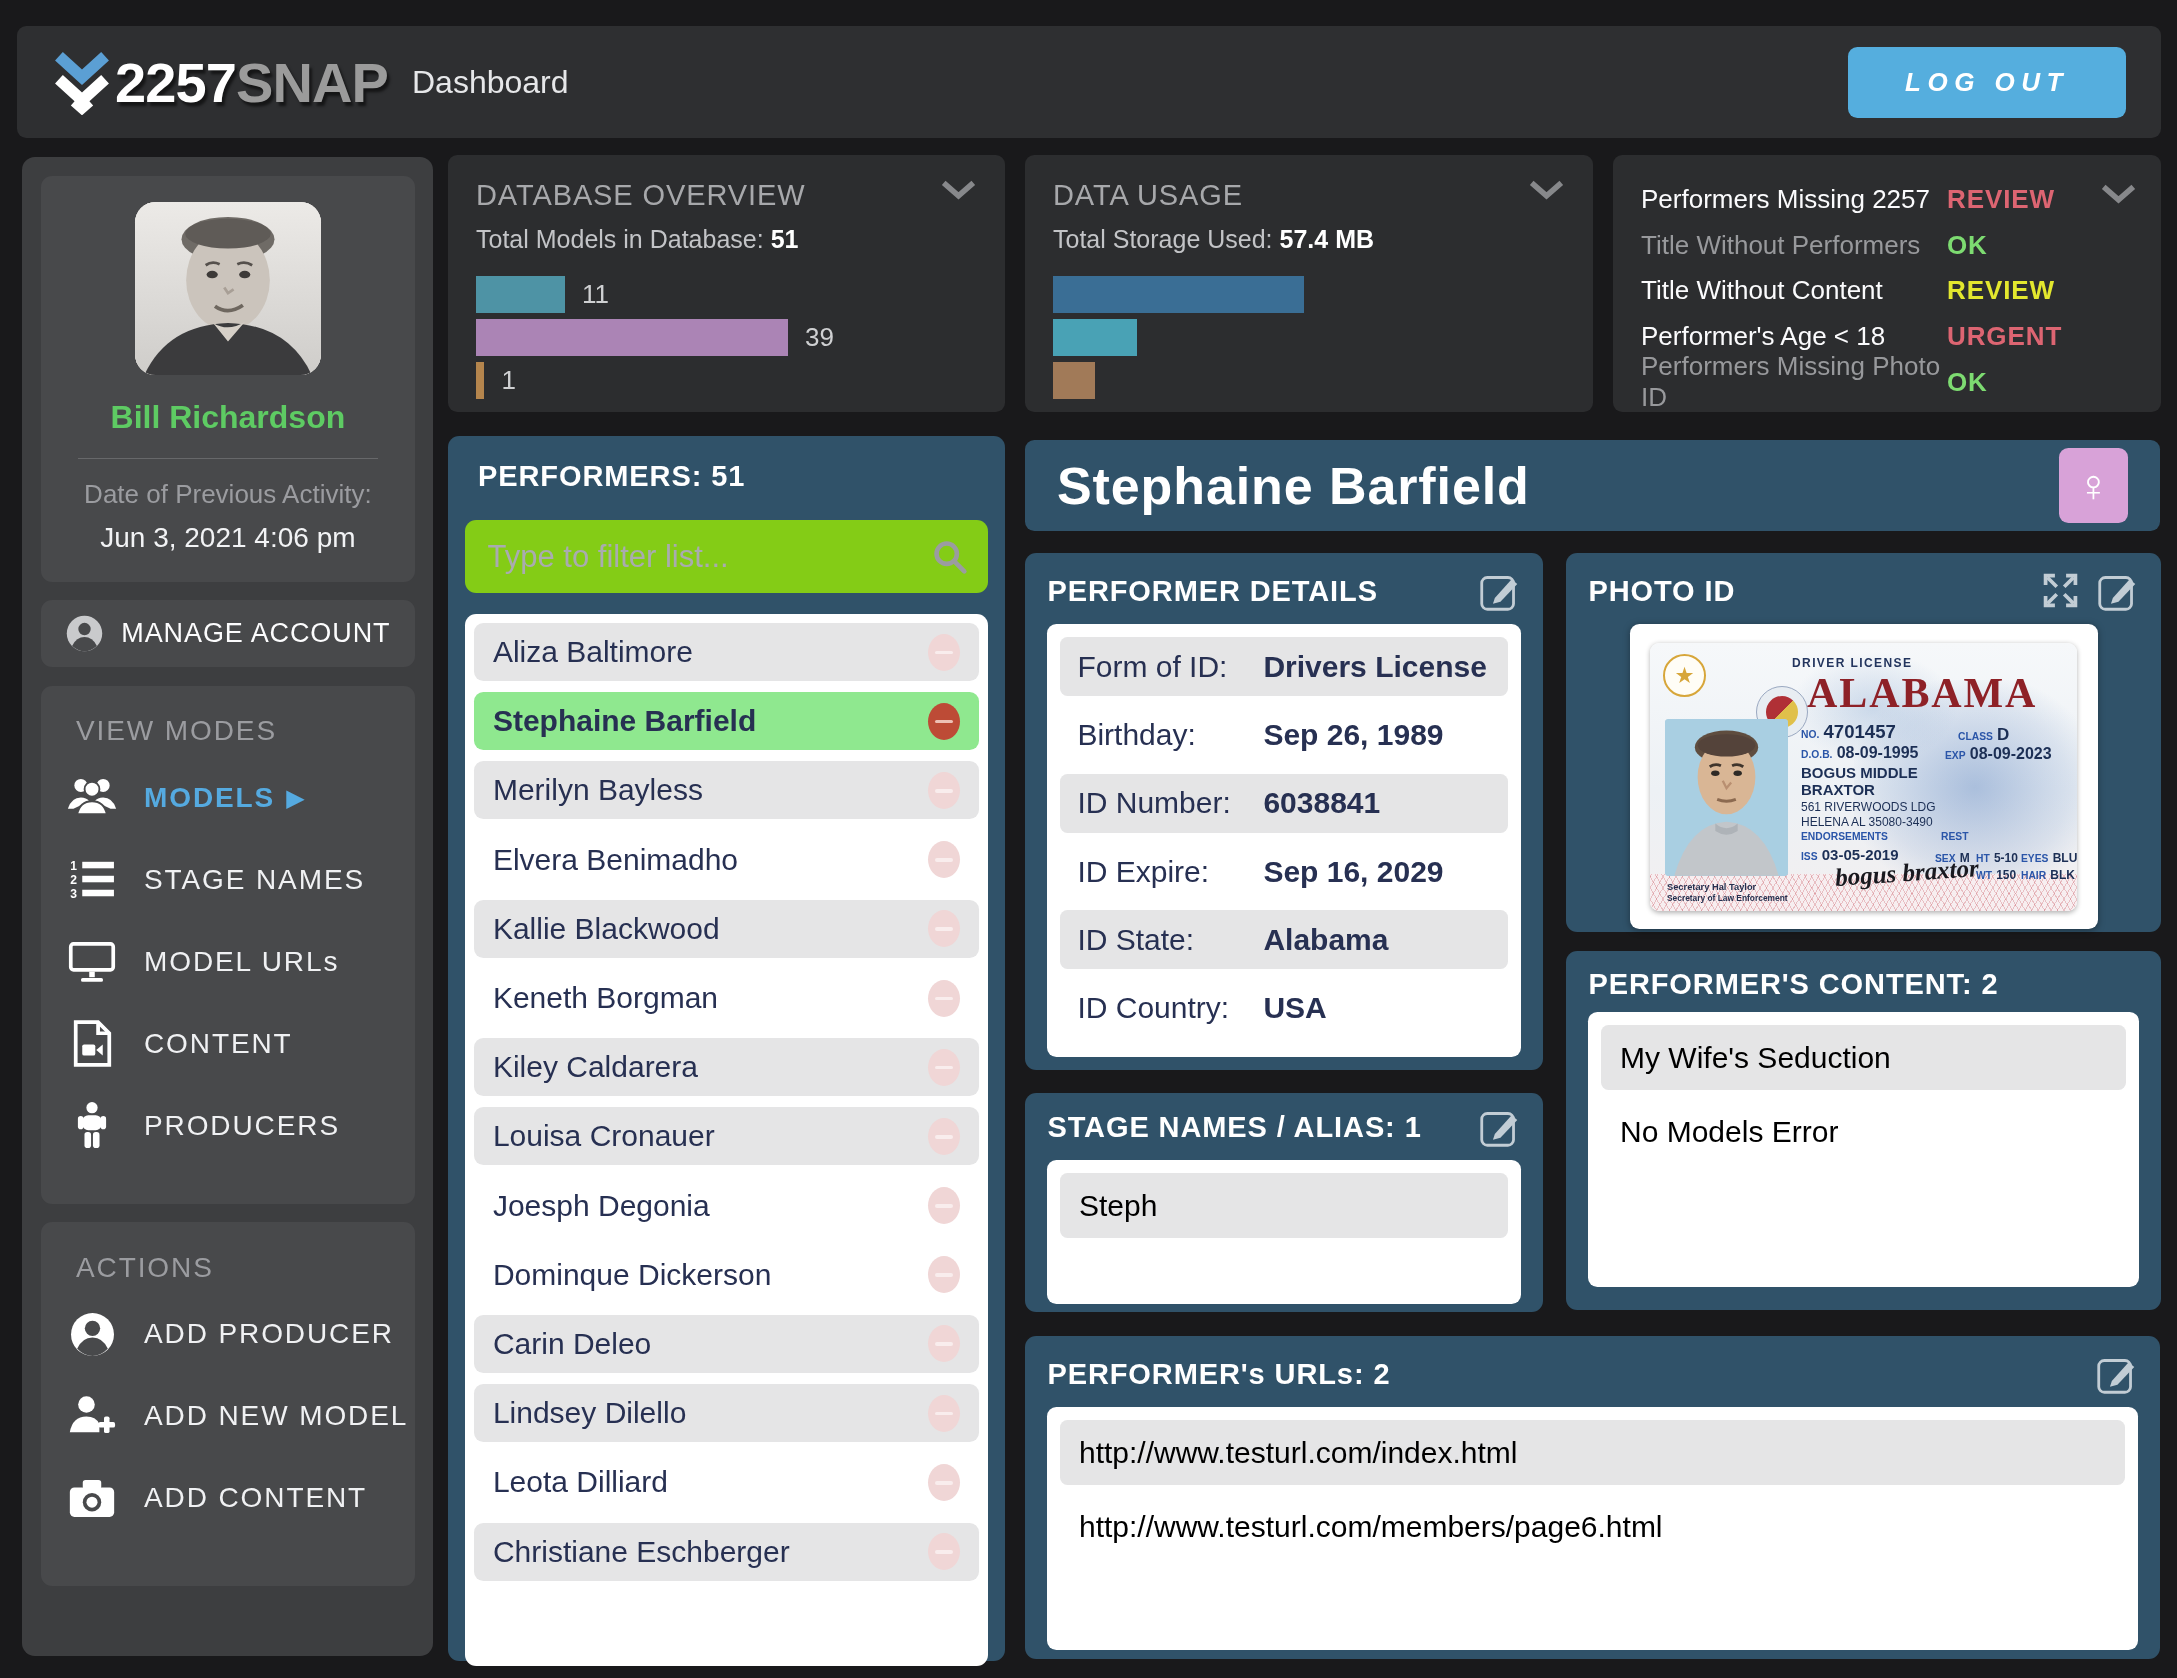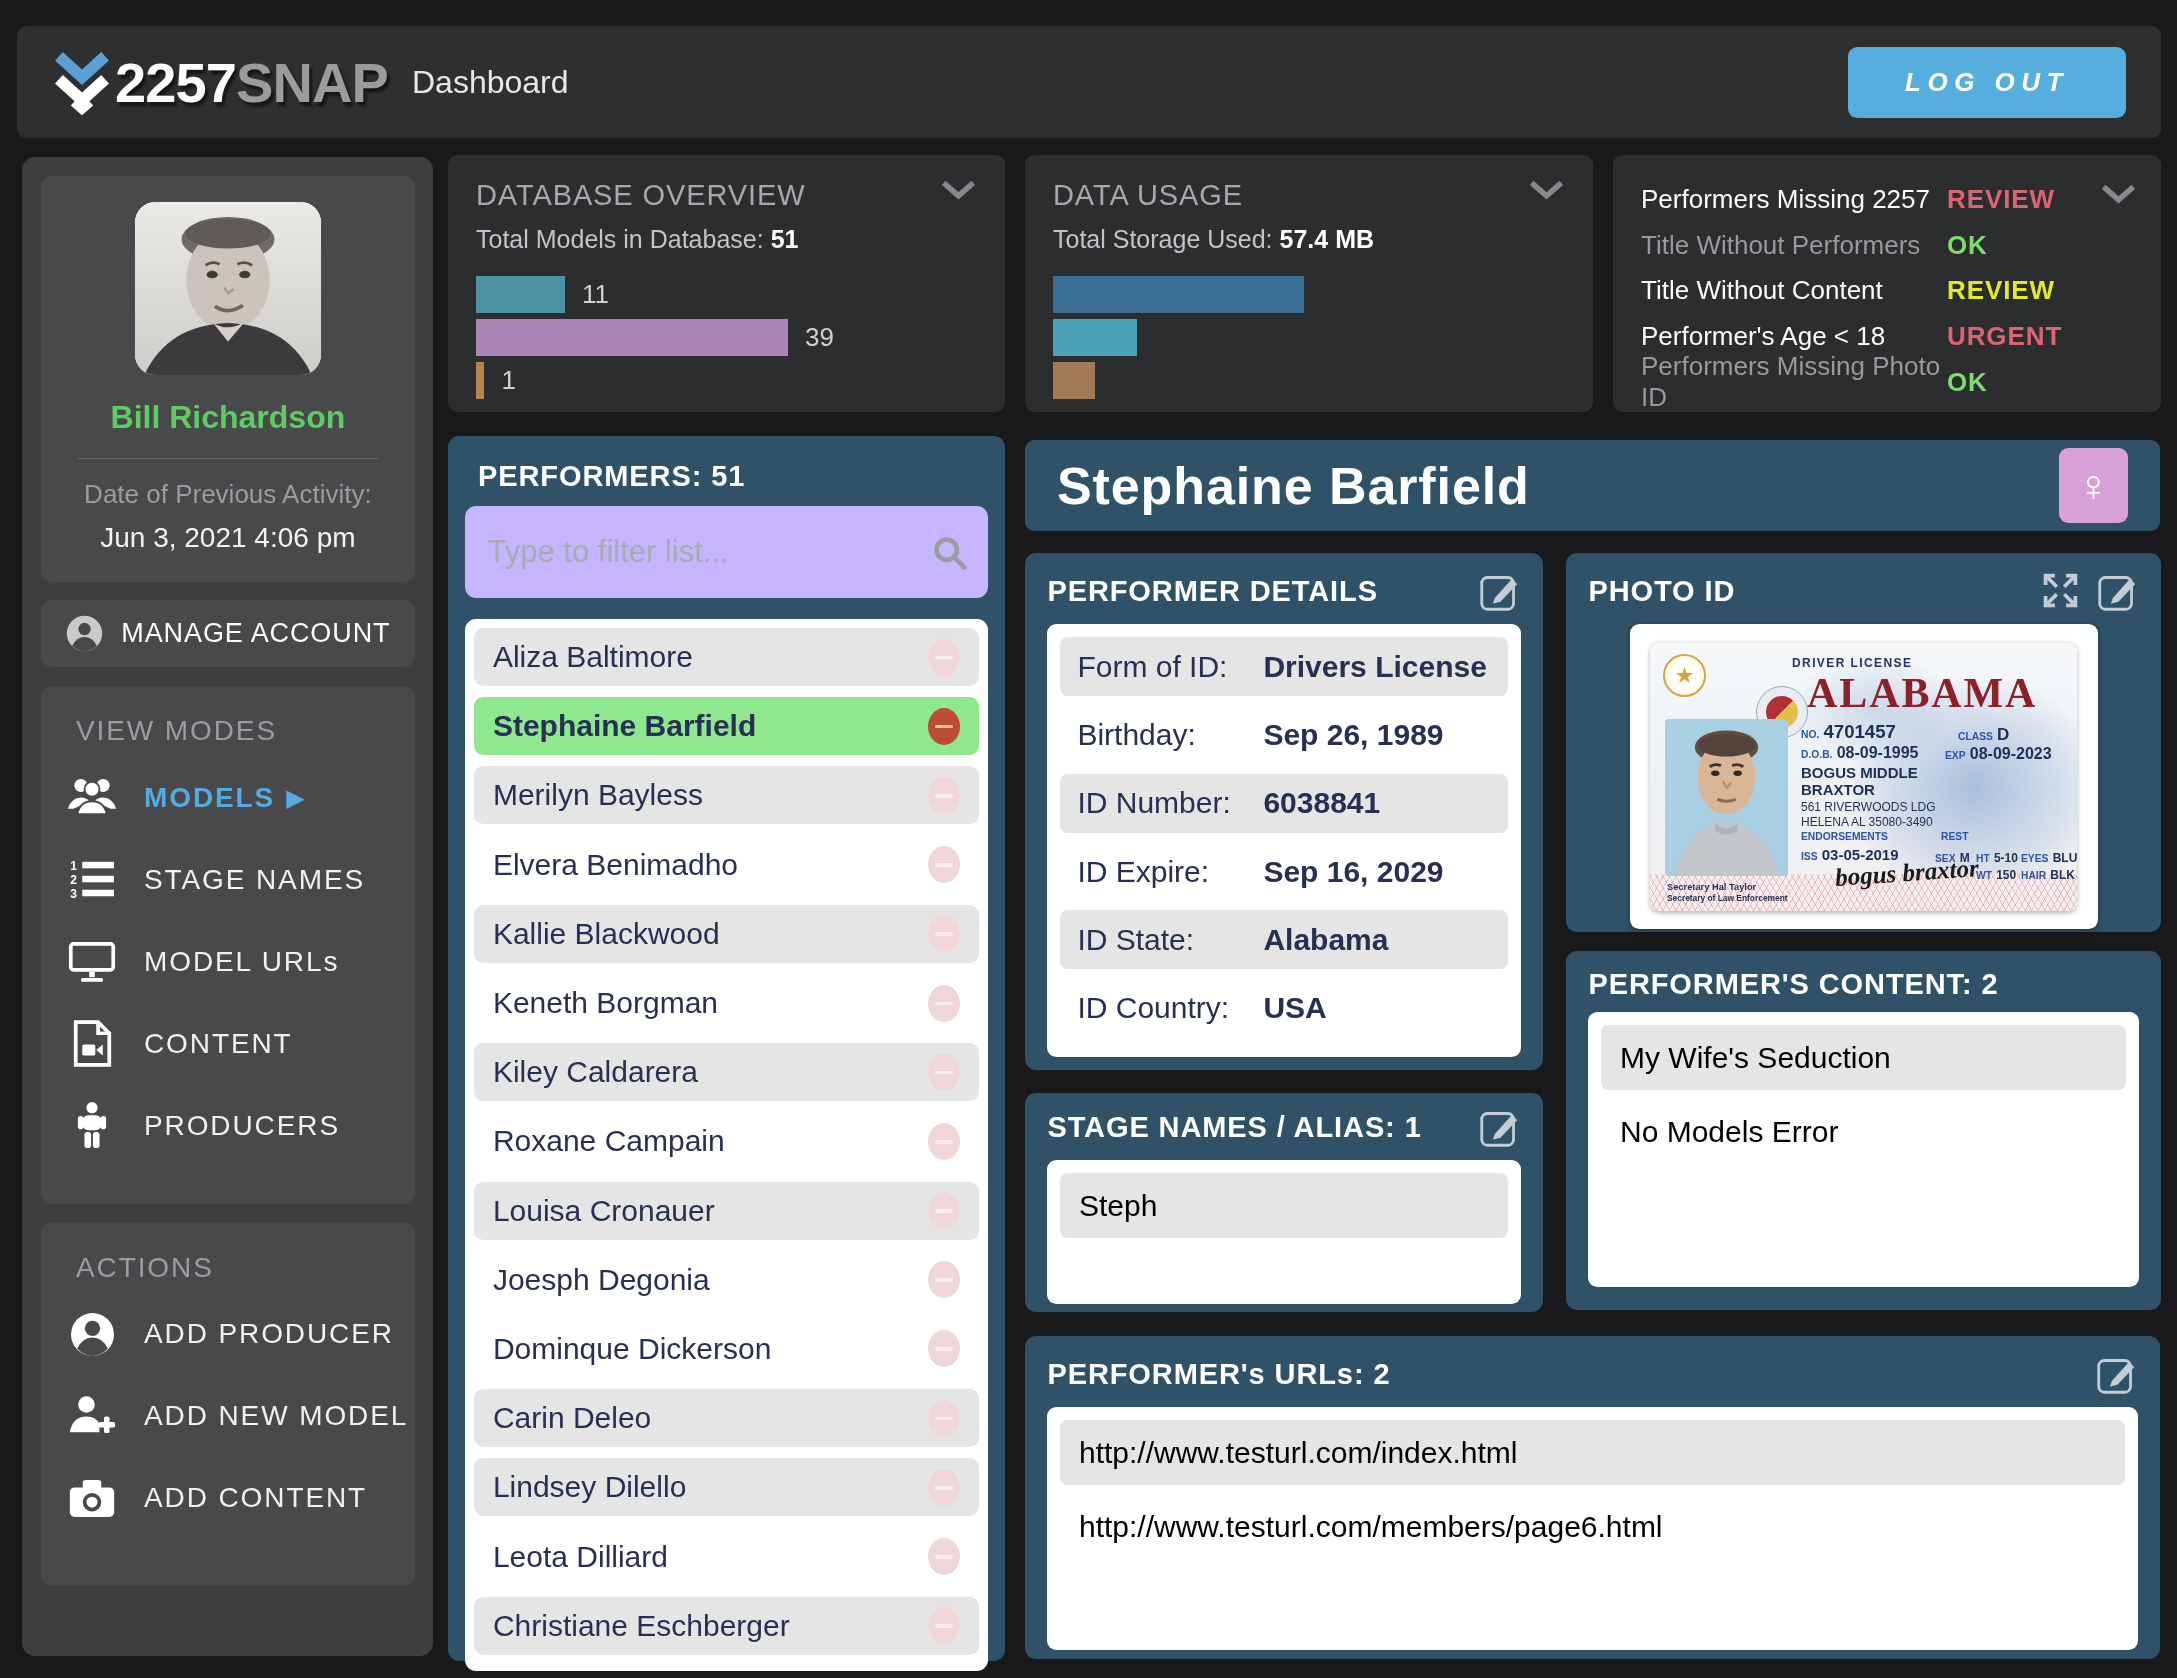--- a/index.html
+++ b/index.html
@@ -53,21 +53,21 @@
   .lab-bright{color:#fbfbfd;}
   .lab-dim{color:#98999c;}
   .st-red{color:#dd6572;}
   .st-green{color:#7ddb71;}
   .st-yellow{color:#e3e72e;}
   .alerts-chevron{position:absolute;right:24px;top:28px;cursor:pointer;}
 
   
   .performers{position:absolute;left:448px;top:436px;width:557px;height:1225px;background:#305269;border-radius:11.2px;box-sizing:border-box;padding:15px 17px;}
   .perf-title{color:#ffffff;font-weight:bold;font-size:29px;letter-spacing:0.9px;margin:9.3px 0 0 13px;}
-  .searchbox{margin-top:13px;height:92px;background:#c4b5fd;border-radius:11.2px;display:flex;align-items:center;padding:0 20.5px;box-sizing:border-box;}
+  .searchbox{margin-top:27px;height:73px;background:#84cc16;border-radius:11.2px;display:flex;align-items:center;padding:0 20.5px;box-sizing:border-box;}
   .searchbox input{flex:1;border:none;outline:none;font-size:31px;color:#3a3a3c;font-family:inherit;background:transparent;}
   .searchbox input::placeholder{color:#a9abb0;}
   .perf-list{margin-top:20.5px;background:#ffffff;border-radius:11.2px;height:1052px;box-sizing:border-box;padding:9.3px 9.3px;overflow:hidden;}
   .p-row{height:58px;border-radius:9.3px;display:flex;align-items:center;padding:0 18.6px;margin-bottom:11.2px;font-size:30px;color:#273052;cursor:pointer;background:#ffffff;}
   .p-row.alt{background:#e5e5e6;}
   .p-row.selected{background:#8fe88f;font-weight:bold;}
   .minus{margin-left:auto;width:32px;height:37px;border-radius:50%;background:#f0d6d6;position:relative;cursor:pointer;}
   .minus::after{content:"";position:absolute;left:6.5px;top:17px;width:18.6px;height:3.7px;background:#f9eded;border-radius:1.9px;}
   .p-row.selected .minus{background:#bd4b36;}
   .p-row.selected .minus::after{background:#edc0b4;}
@@ -392,24 +392,20 @@
       <span class="minus"></span>
     </div>
         <div class="p-row">
       <span>Keneth Borgman</span>
       <span class="minus"></span>
     </div>
         <div class="p-row alt">
       <span>Kiley Caldarera</span>
       <span class="minus"></span>
     </div>
-        <div class="p-row">
-      <span>Roxane Campain</span>
-      <span class="minus"></span>
-    </div>
         <div class="p-row alt">
       <span>Louisa Cronauer</span>
       <span class="minus"></span>
     </div>
         <div class="p-row">
       <span>Joesph Degonia</span>
       <span class="minus"></span>
     </div>
         <div class="p-row">
       <span>Dominque Dickerson</span>

